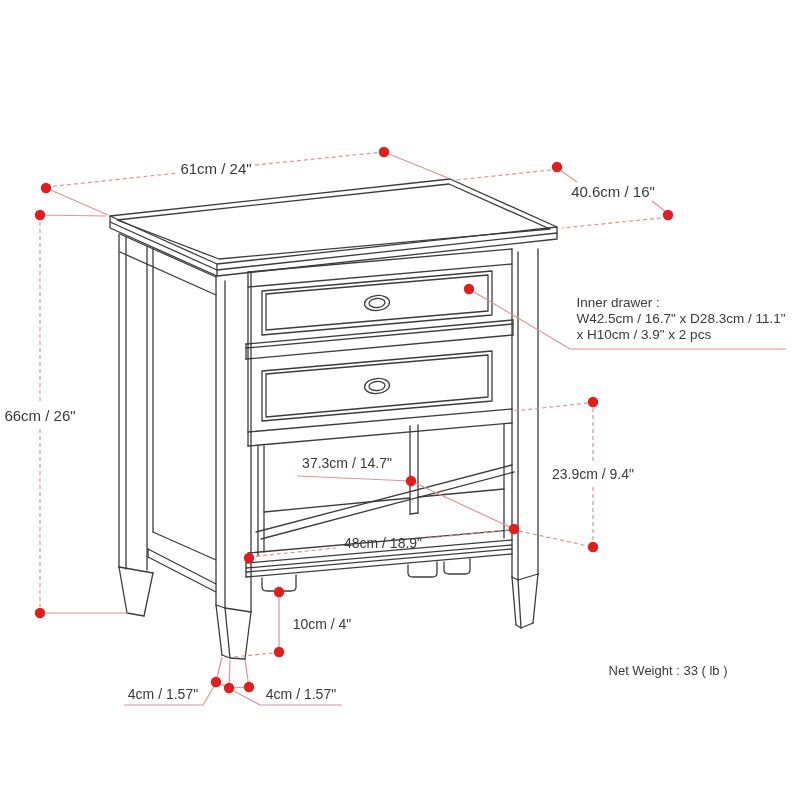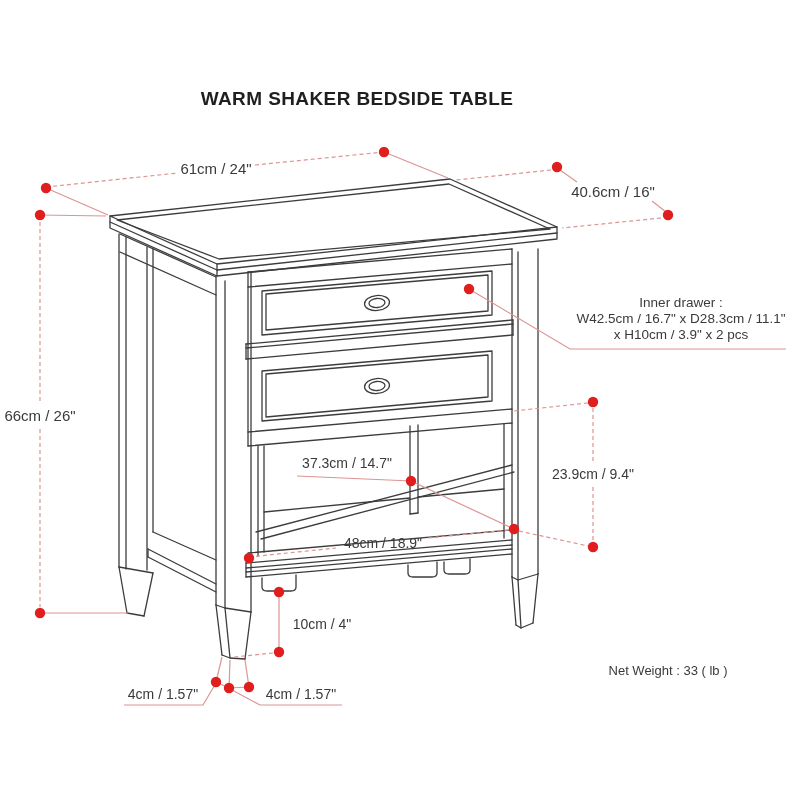--- a/index.html
+++ b/index.html
@@ -16,21 +16,21 @@
   #drawing{position:absolute;left:0;top:0;}
   .tbl{stroke:var(--c-drawing);stroke-width:1.3;fill:none;stroke-linecap:round;stroke-linejoin:round;}
   .tblf{stroke:var(--c-drawing);stroke-width:1.3;fill:#ffffff;stroke-linejoin:round;}
   .rsolid{stroke:var(--c-dim-line);stroke-width:1.2;fill:none;}
   .rdash{stroke:var(--c-dim-line);stroke-width:1.2;fill:none;stroke-dasharray:4 3;}
   .rdot{fill:var(--c-dot);stroke:none;}
   .lbl{position:absolute;transform:translate(-50%,-50%);white-space:nowrap;
        font-size:15px;color:var(--c-text);z-index:3;}
   .lbl.sm{font-size:14px;}
   .lbl.xs{font-size:13px;}
-  .lbl.block{text-align:center;line-height:16px;font-size:13.5px;}
+  .lbl.block{line-height:16px;font-size:13.5px;}
   .lbl.title{font-size:19px;font-weight:bold;letter-spacing:.4px;color:var(--c-title);}
 </style>
 </head>
 <body>
 
 <div id="canvas">
 
   <svg id="drawing" width="800" height="800" viewBox="0 0 800 800">
 
     <g>
@@ -207,21 +207,20 @@
       <path class="rsolid" d="M245,660 L249,687"></path>
       <path class="rsolid" d="M216,682 L229,688 L249,687"></path>
       <path class="rsolid" d="M124,705 L203,705 L216,683"></path>
       <path class="rsolid" d="M342,705 L260,705 L230,689"></path>
       <circle class="rdot" cx="216" cy="682" r="5.2"></circle>
       <circle class="rdot" cx="229" cy="688" r="5.2"></circle>
       <circle class="rdot" cx="249" cy="687" r="5.2"></circle>
     </g>
   </svg>
 
-  <div class="lbl title" style="left:357px;top:99px;">WARM SHAKER BEDSIDE TABLE</div>
 
   <div class="lbl" style="left:216px;top:168px;">61cm / 24"</div>
 
   <div class="lbl" style="left:613px;top:191px;">40.6cm / 16"</div>
 
   <div class="lbl" style="left:40px;top:415px;">66cm / 26"</div>
 
   <div class="lbl block" style="left:681px;top:319px;">
     <div>Inner drawer :</div>
     <div>W42.5cm / 16.7" x D28.3cm / 11.1"</div>

